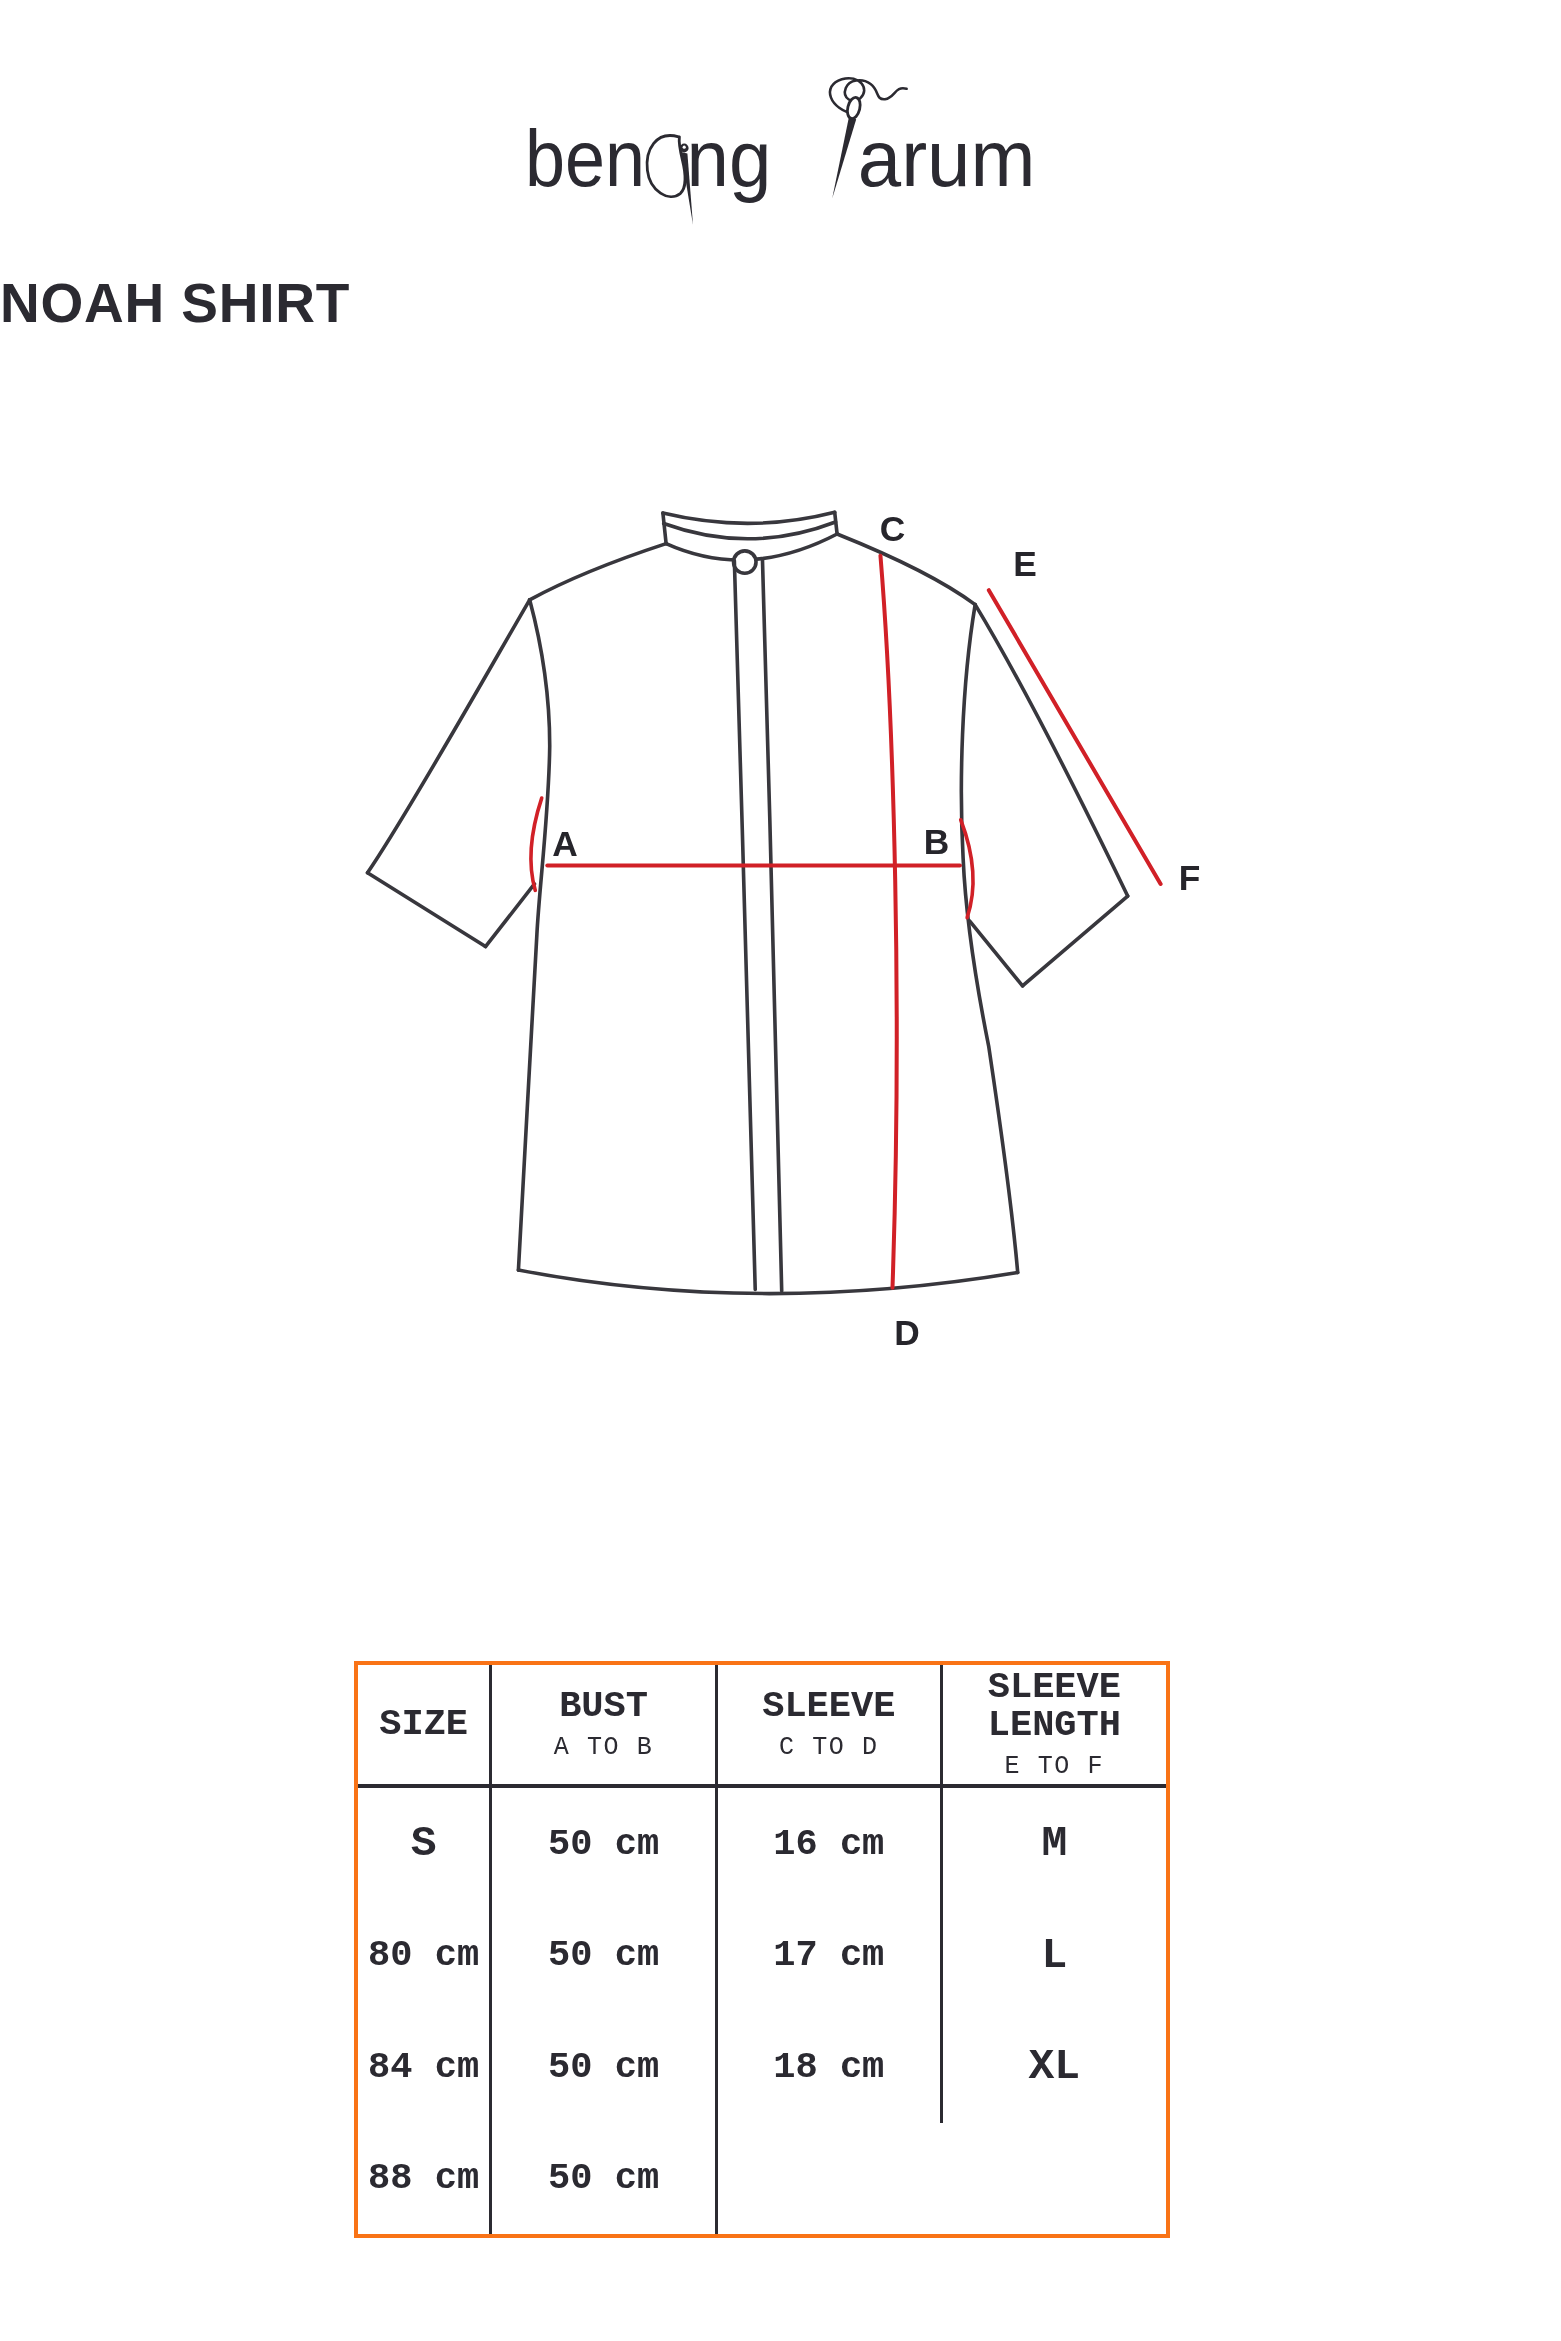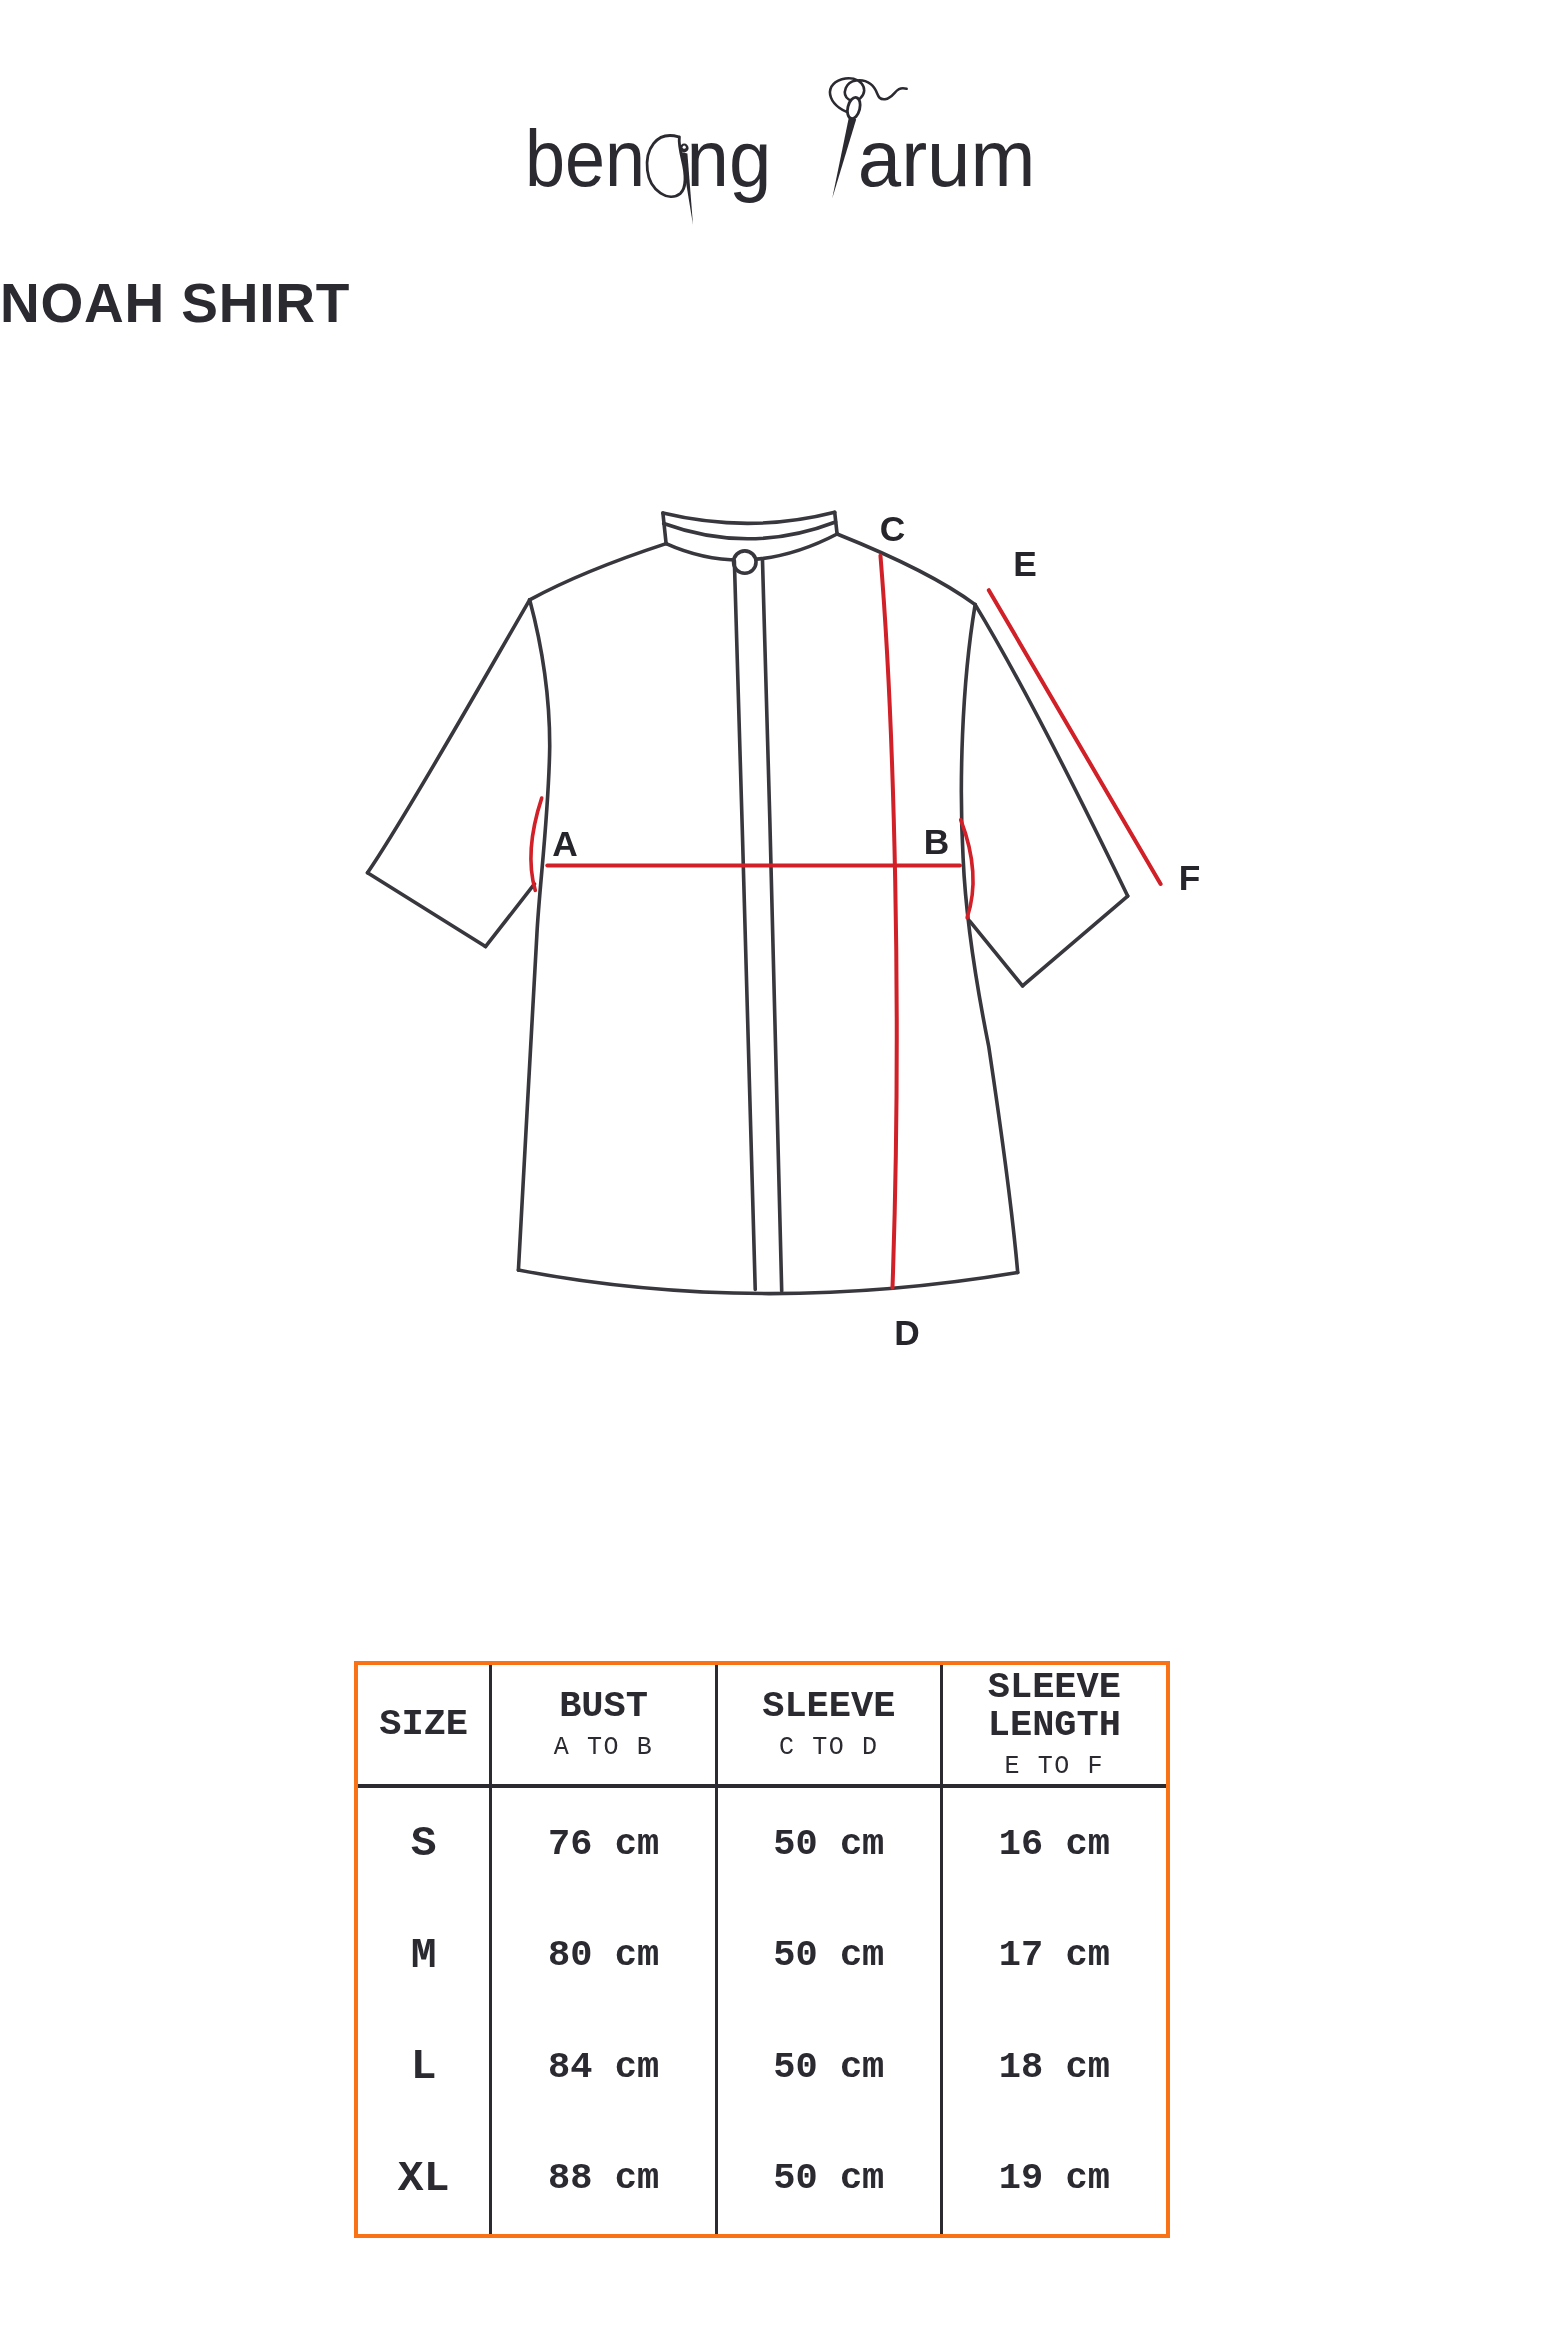--- a/index.html
+++ b/index.html
@@ -113,23 +113,20 @@
     </div>
     <div class="cell hdr">
       <div class="h-main">SLEEVE LENGTH</div>
       <div class="h-sub">E TO F</div>
     </div>
 
     <div class="cell">
         <span class="v-size">S</span>
       </div>
     <div class="cell">
-        <span class="v-val">76 cm</span>
-      </div>
-    <div class="cell">
         <span class="v-val">50 cm</span>
       </div>
     <div class="cell">
         <span class="v-val">16 cm</span>
       </div>
 
     <div class="cell">
         <span class="v-size">M</span>
       </div>
     <div class="cell">
@@ -157,19 +154,16 @@
 
     <div class="cell">
         <span class="v-size">XL</span>
       </div>
     <div class="cell">
         <span class="v-val">88 cm</span>
       </div>
     <div class="cell">
         <span class="v-val">50 cm</span>
       </div>
-    <div class="cell">
-        <span class="v-val">19 cm</span>
-      </div>
   </div>
 
 </div>
 
 
 </body></html>

